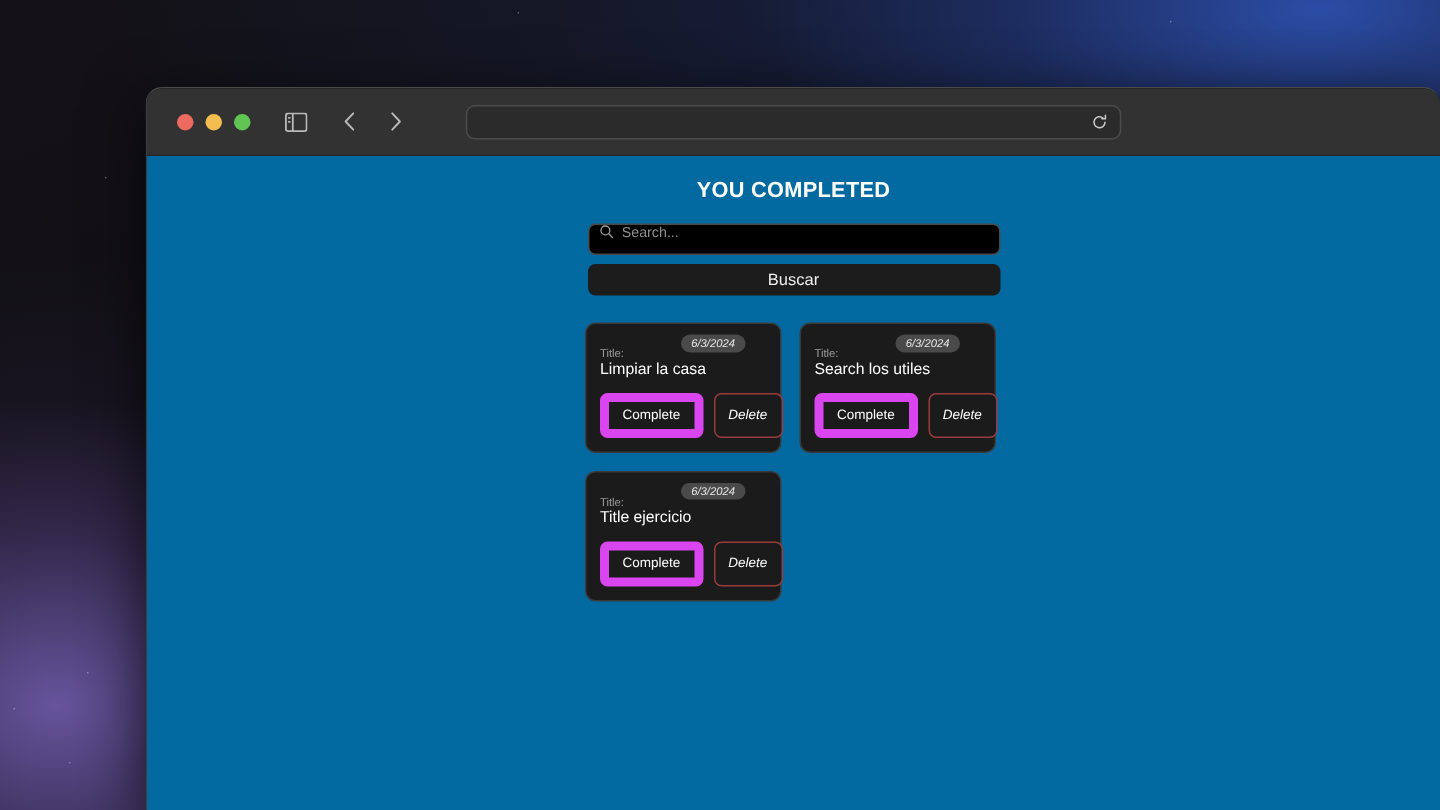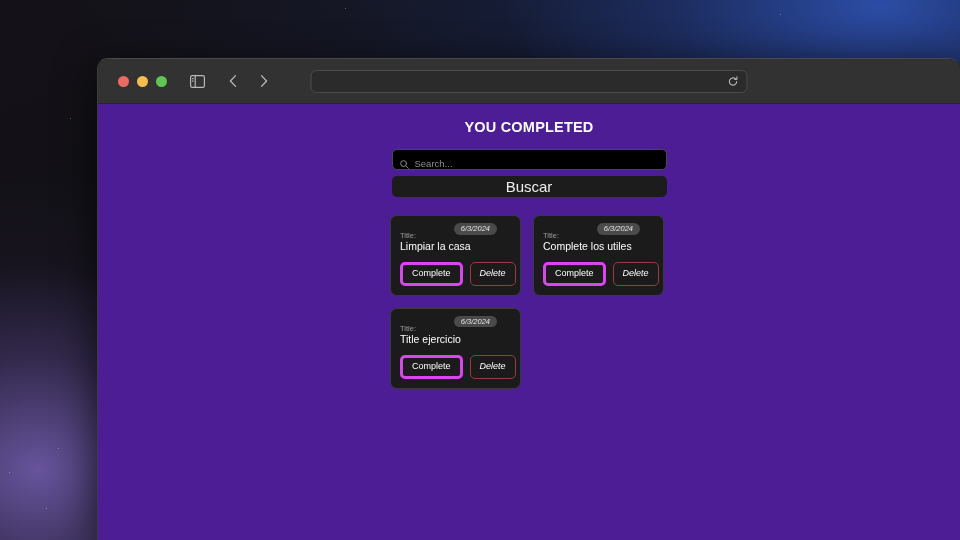--- a/index.html
+++ b/index.html
@@ -102,21 +102,21 @@
     font-size: 11px;
     color: #cfcfcf;
     white-space: nowrap;
     overflow: hidden;
   }
   #reload-button { color: #c9c9c9; display: flex; align-items: center; }
 
   
   #page-content {
     height: 437px;
-    background: #4c1d95;
+    background: #0369a1;
     overflow: hidden;
     padding-top: 14px;
   }
 
   #app-heading {
     text-align: center;
     color: #ffffff;
     font-weight: bold;
     font-size: 14.5px;
     line-height: 18px;
@@ -127,21 +127,21 @@
     width: 275px;
     margin: 13px auto 0 auto;
   }
 
   #search-input-wrap {
     height: 21px;
     border: 1px solid #4a4a4a;
     border-radius: 5px;
     background: #000;
     display: flex;
-    align-items: flex-end;
+    align-items: flex-start;
     padding: 0 7px;
     gap: 6px;
   }
   #search-icon { color: #9a9a9a; display: flex; align-items: center; }
   #search-input {
     flex: 1;
     background: transparent;
     border: none;
     outline: none;
     color: #d8d8d8;
@@ -152,21 +152,21 @@
 
   #search-submit {
     margin-top: 6px;
     width: 100%;
     height: 21px;
     background: #1c1c1c;
     border: none;
     border-radius: 5px;
     color: #efefef;
     font-family: "Liberation Sans", sans-serif;
-    font-size: 15px;
+    font-size: 11px;
     cursor: pointer;
   }
 
   
   #task-grid {
     width: 278px;
     margin: 18px auto 0 auto;
     display: grid;
     grid-template-columns: 131px 131px;
     gap: 12px 12px;
@@ -214,21 +214,21 @@
 
   .btn {
     border-radius: 5px;
     font-family: "Liberation Sans", sans-serif;
     font-size: 9px;
     padding: 4px 9px;
     background: #1b1b1b;
     cursor: pointer;
     line-height: 1.1;
   }
-  .btn-complete { border: 3px solid #d946ef; color: #ffffff; text-align: center; }
+  .btn-complete { border: 6px solid #d946ef; color: #ffffff; text-align: center; }
   .btn-delete   { border: 1px solid #9c3b3b; color: #ffffff; font-style: italic; }
 </style>
 </head>
 <body>
 
 <div id="desktop">
   <div class="star" style="left:70px;  top:118px;"></div>
   <div class="star" style="left:58px;  top:448px;"></div>
   <div class="star" style="left:46px;  top:508px;"></div>
   <div class="star" style="left:9px;   top:472px;"></div>
@@ -306,21 +306,21 @@
         <div class="task-title">Limpiar la casa</div>
         <div class="task-actions">
           <button class="btn btn-complete">Complete</button>
           <button class="btn btn-delete">Delete</button>
         </div>
       </div>
 
       <div class="task-card">
         <span class="task-date">6/3/2024</span>
         <div class="task-label">Title:</div>
-        <div class="task-title">Complete los utiles</div>
+        <div class="task-title">Search los utiles</div>
         <div class="task-actions">
           <button class="btn btn-complete">Complete</button>
           <button class="btn btn-delete">Delete</button>
         </div>
       </div>
 
       <div class="task-card">
         <span class="task-date">6/3/2024</span>
         <div class="task-label">Title:</div>
         <div class="task-title">Title ejercicio</div>

